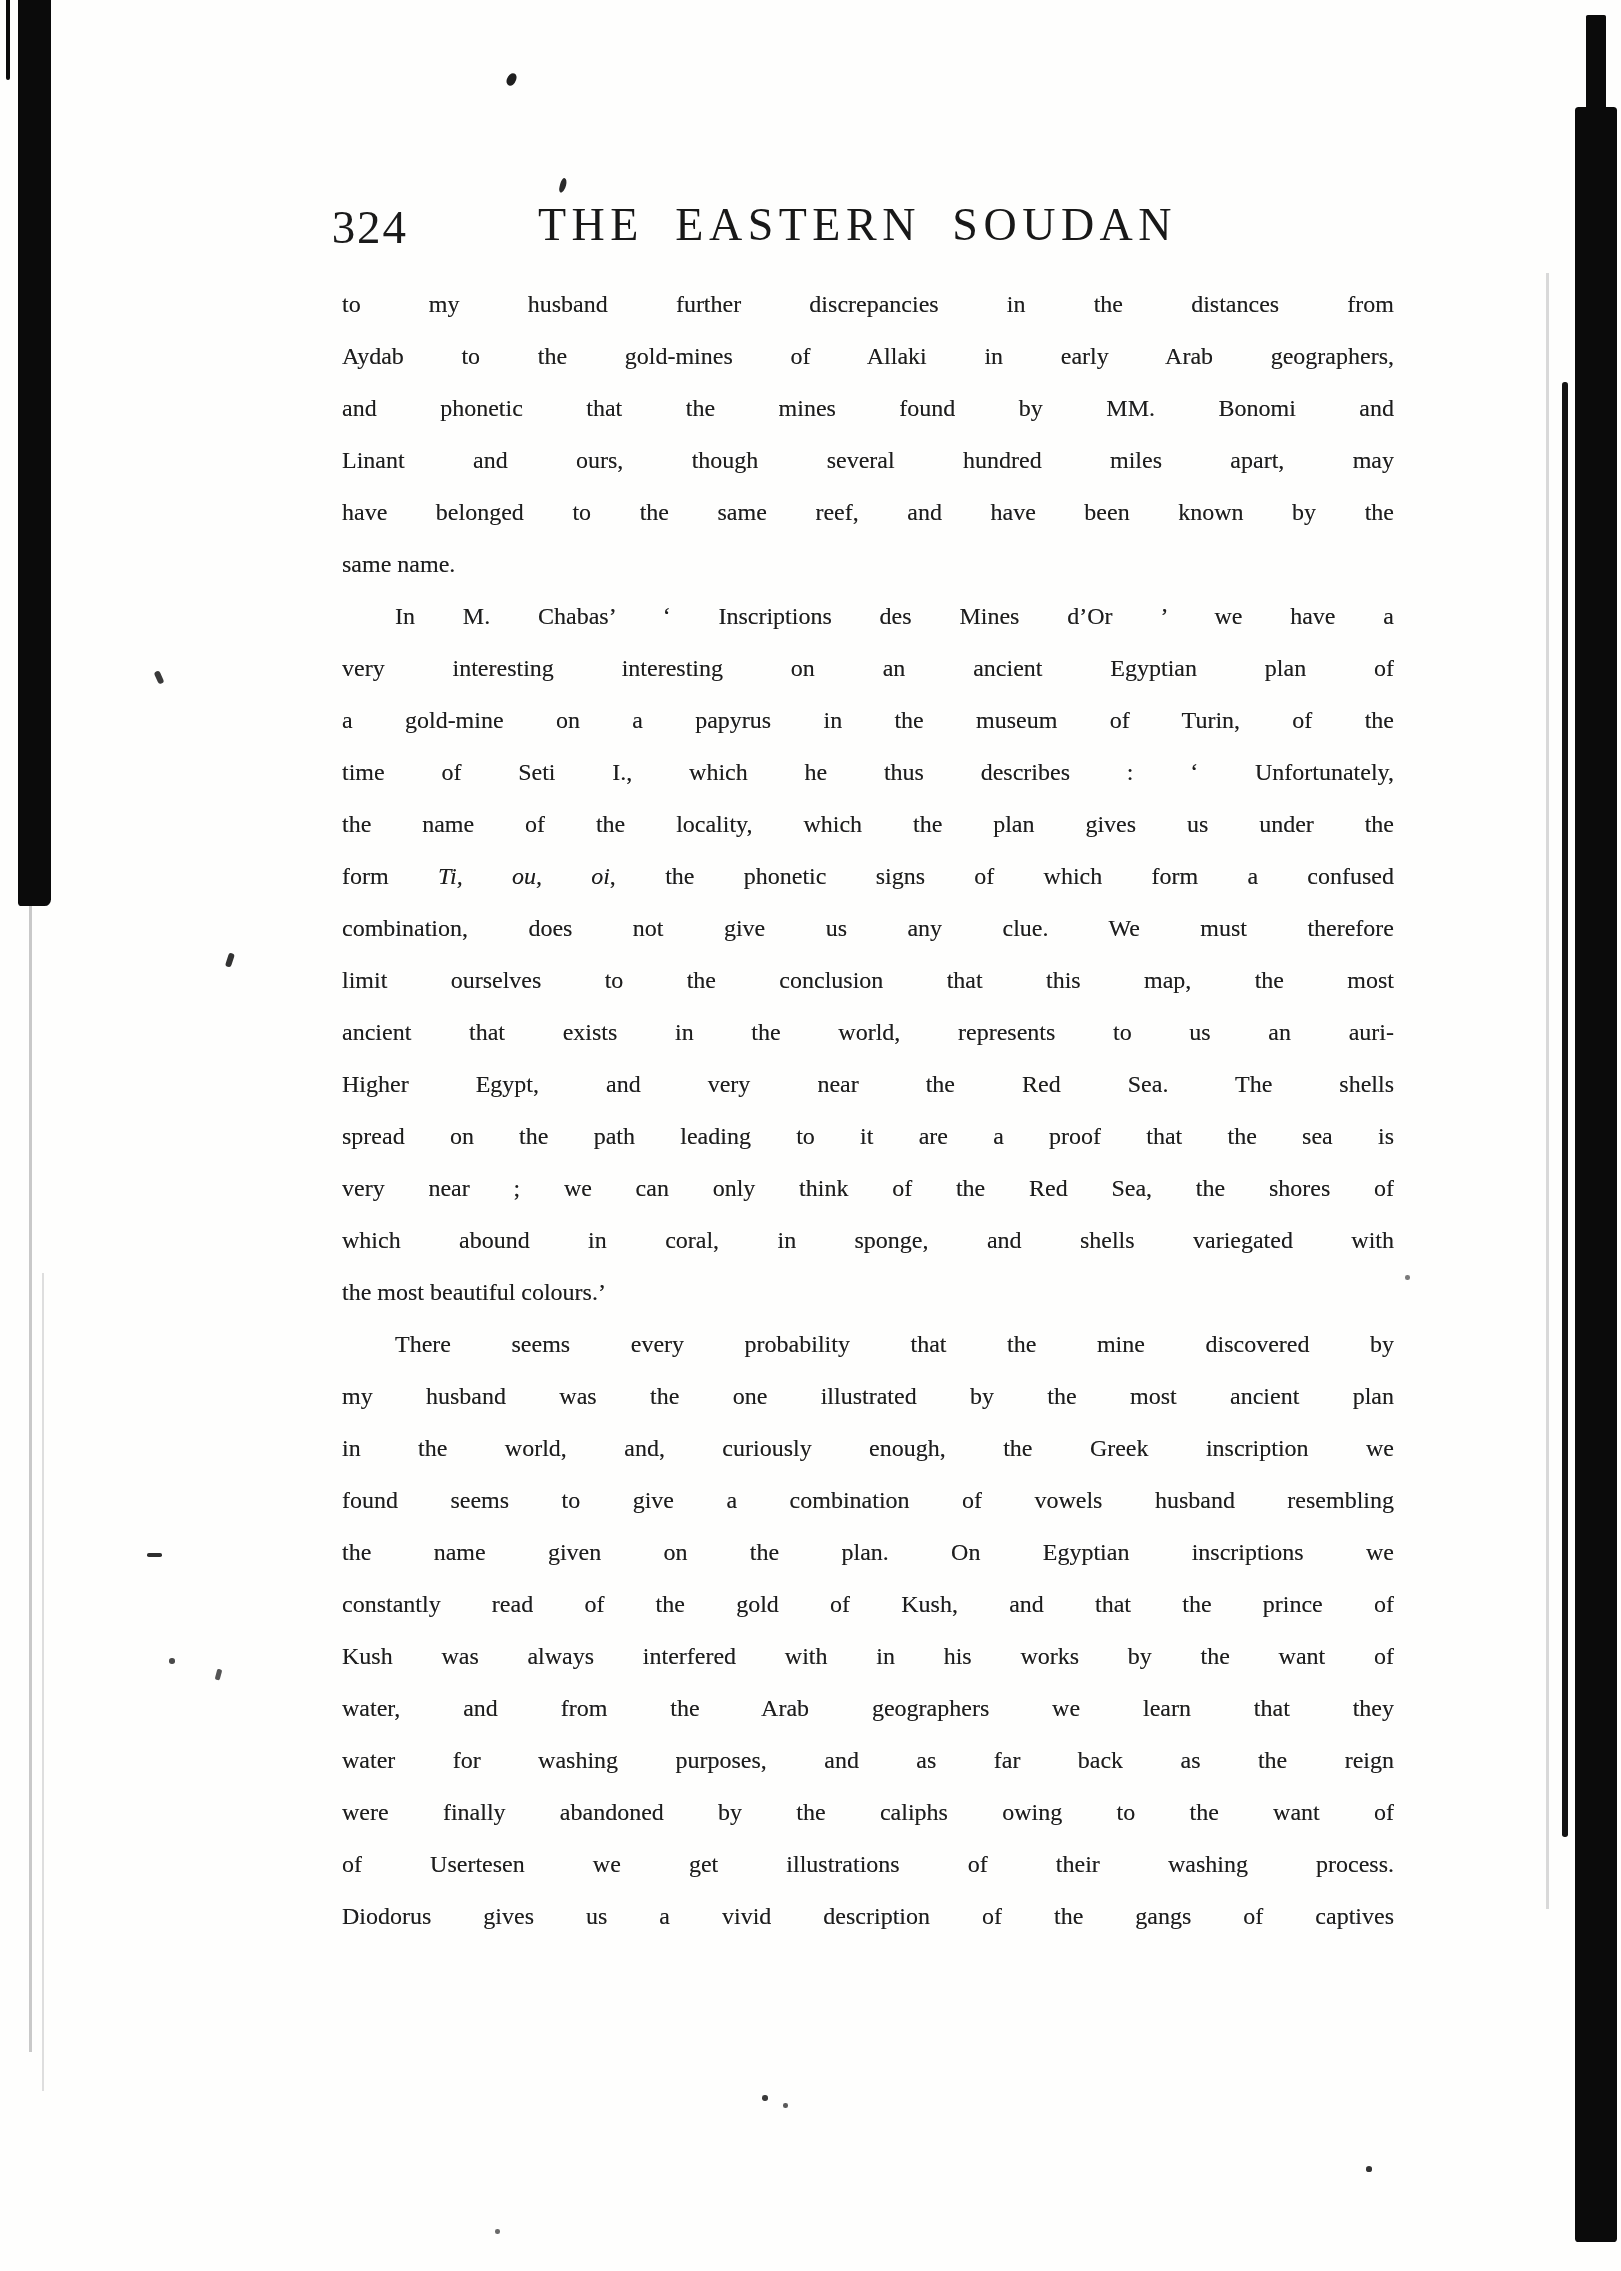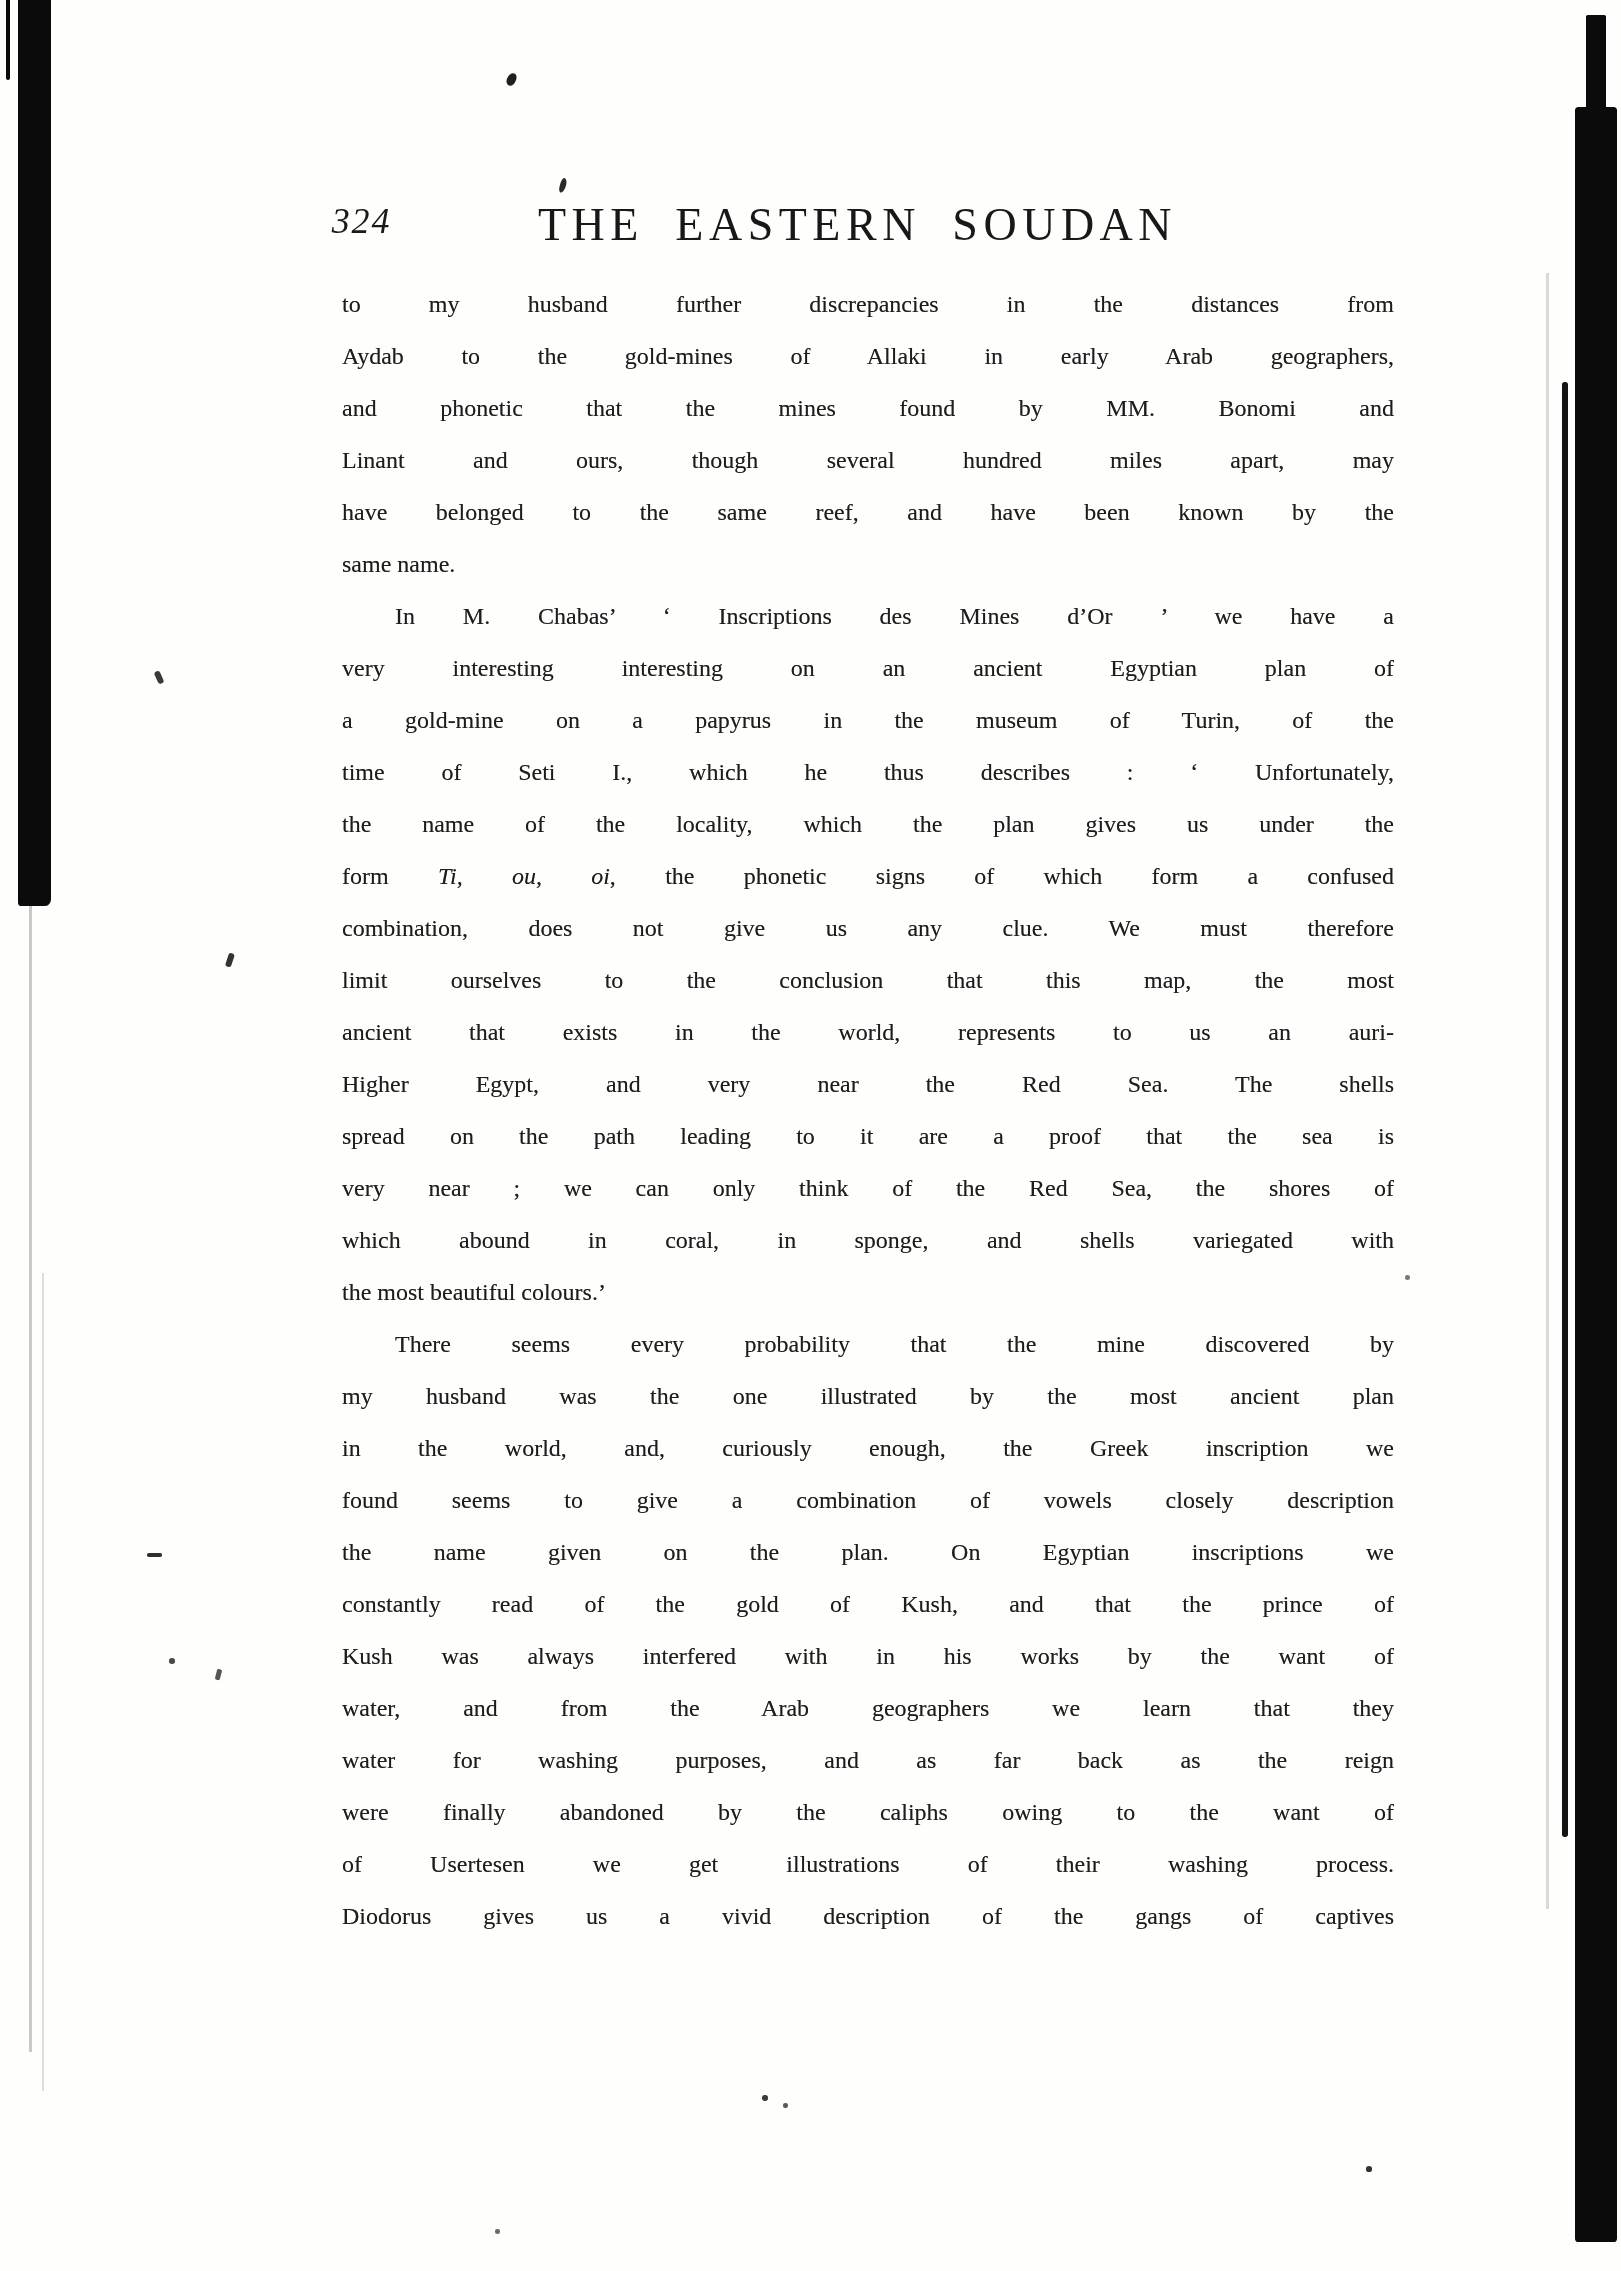--- a/index.html
+++ b/index.html
@@ -12,21 +12,21 @@
     overflow: hidden;
     font-family: "Liberation Serif", "DejaVu Serif", serif;
     color: #1c1c1c;
     margin: 0 auto;
   }
 
   
   .header { position: absolute; top: 198px; left: 330px; width: 1055px; height: 47px; }
   .page-number {
     position: absolute; left: 1.8px; top: 1.8px;
-    font-size: 36px; letter-spacing: 1.8px; color: #1a1a1a; font-style: italic;
+    font-size: 47px; letter-spacing: 1.8px; color: #1a1a1a;
   }
   .running-title {
     display: block; text-align: center;
     font-size: 46px; letter-spacing: 5.5px; word-spacing: 14.5px;
     color: #181818;
   }
 
   
   .body-text {
     position: absolute; top: 278px; left: 342px; width: 1052px;
@@ -123,21 +123,21 @@
         <div class="line"><span>Higher Egypt, and very near the Red Sea.   The shells</span></div>
         <div class="line"><span>spread on the path leading to it are a proof that the sea is</span></div>
         <div class="line"><span>very near ; we can only think of the Red Sea, the shores of</span></div>
         <div class="line"><span>which abound in coral, in sponge, and shells variegated with</span></div>
         <div class="line ragged"><span>the most beautiful colours.’</span></div>
       </div>
       <div class="para">
         <div class="line indent"><span>There seems every probability that the mine discovered by</span></div>
         <div class="line"><span>my husband was the one illustrated by the most ancient plan</span></div>
         <div class="line"><span>in the world, and, curiously enough, the Greek inscription we</span></div>
-        <div class="line"><span>found seems to give a combination of vowels closely description</span></div>
+        <div class="line"><span>found seems to give a combination of vowels husband resembling</span></div>
         <div class="line"><span>the name given on the plan.    On Egyptian inscriptions we</span></div>
         <div class="line"><span>constantly read of the gold of Kush, and that the prince of</span></div>
         <div class="line"><span>Kush was always interfered with in his works by the want of</span></div>
         <div class="line"><span>water, and from the Arab geographers we learn that they</span></div>
         <div class="line"><span>water for washing purposes, and as far back as the reign</span></div>
         <div class="line"><span>were finally abandoned by the caliphs owing to the want of</span></div>
         <div class="line"><span>of Usertesen we get illustrations of their washing process.</span></div>
         <div class="line"><span>Diodorus gives us a vivid description of the gangs of captives</span></div>
       </div>
     </div>

